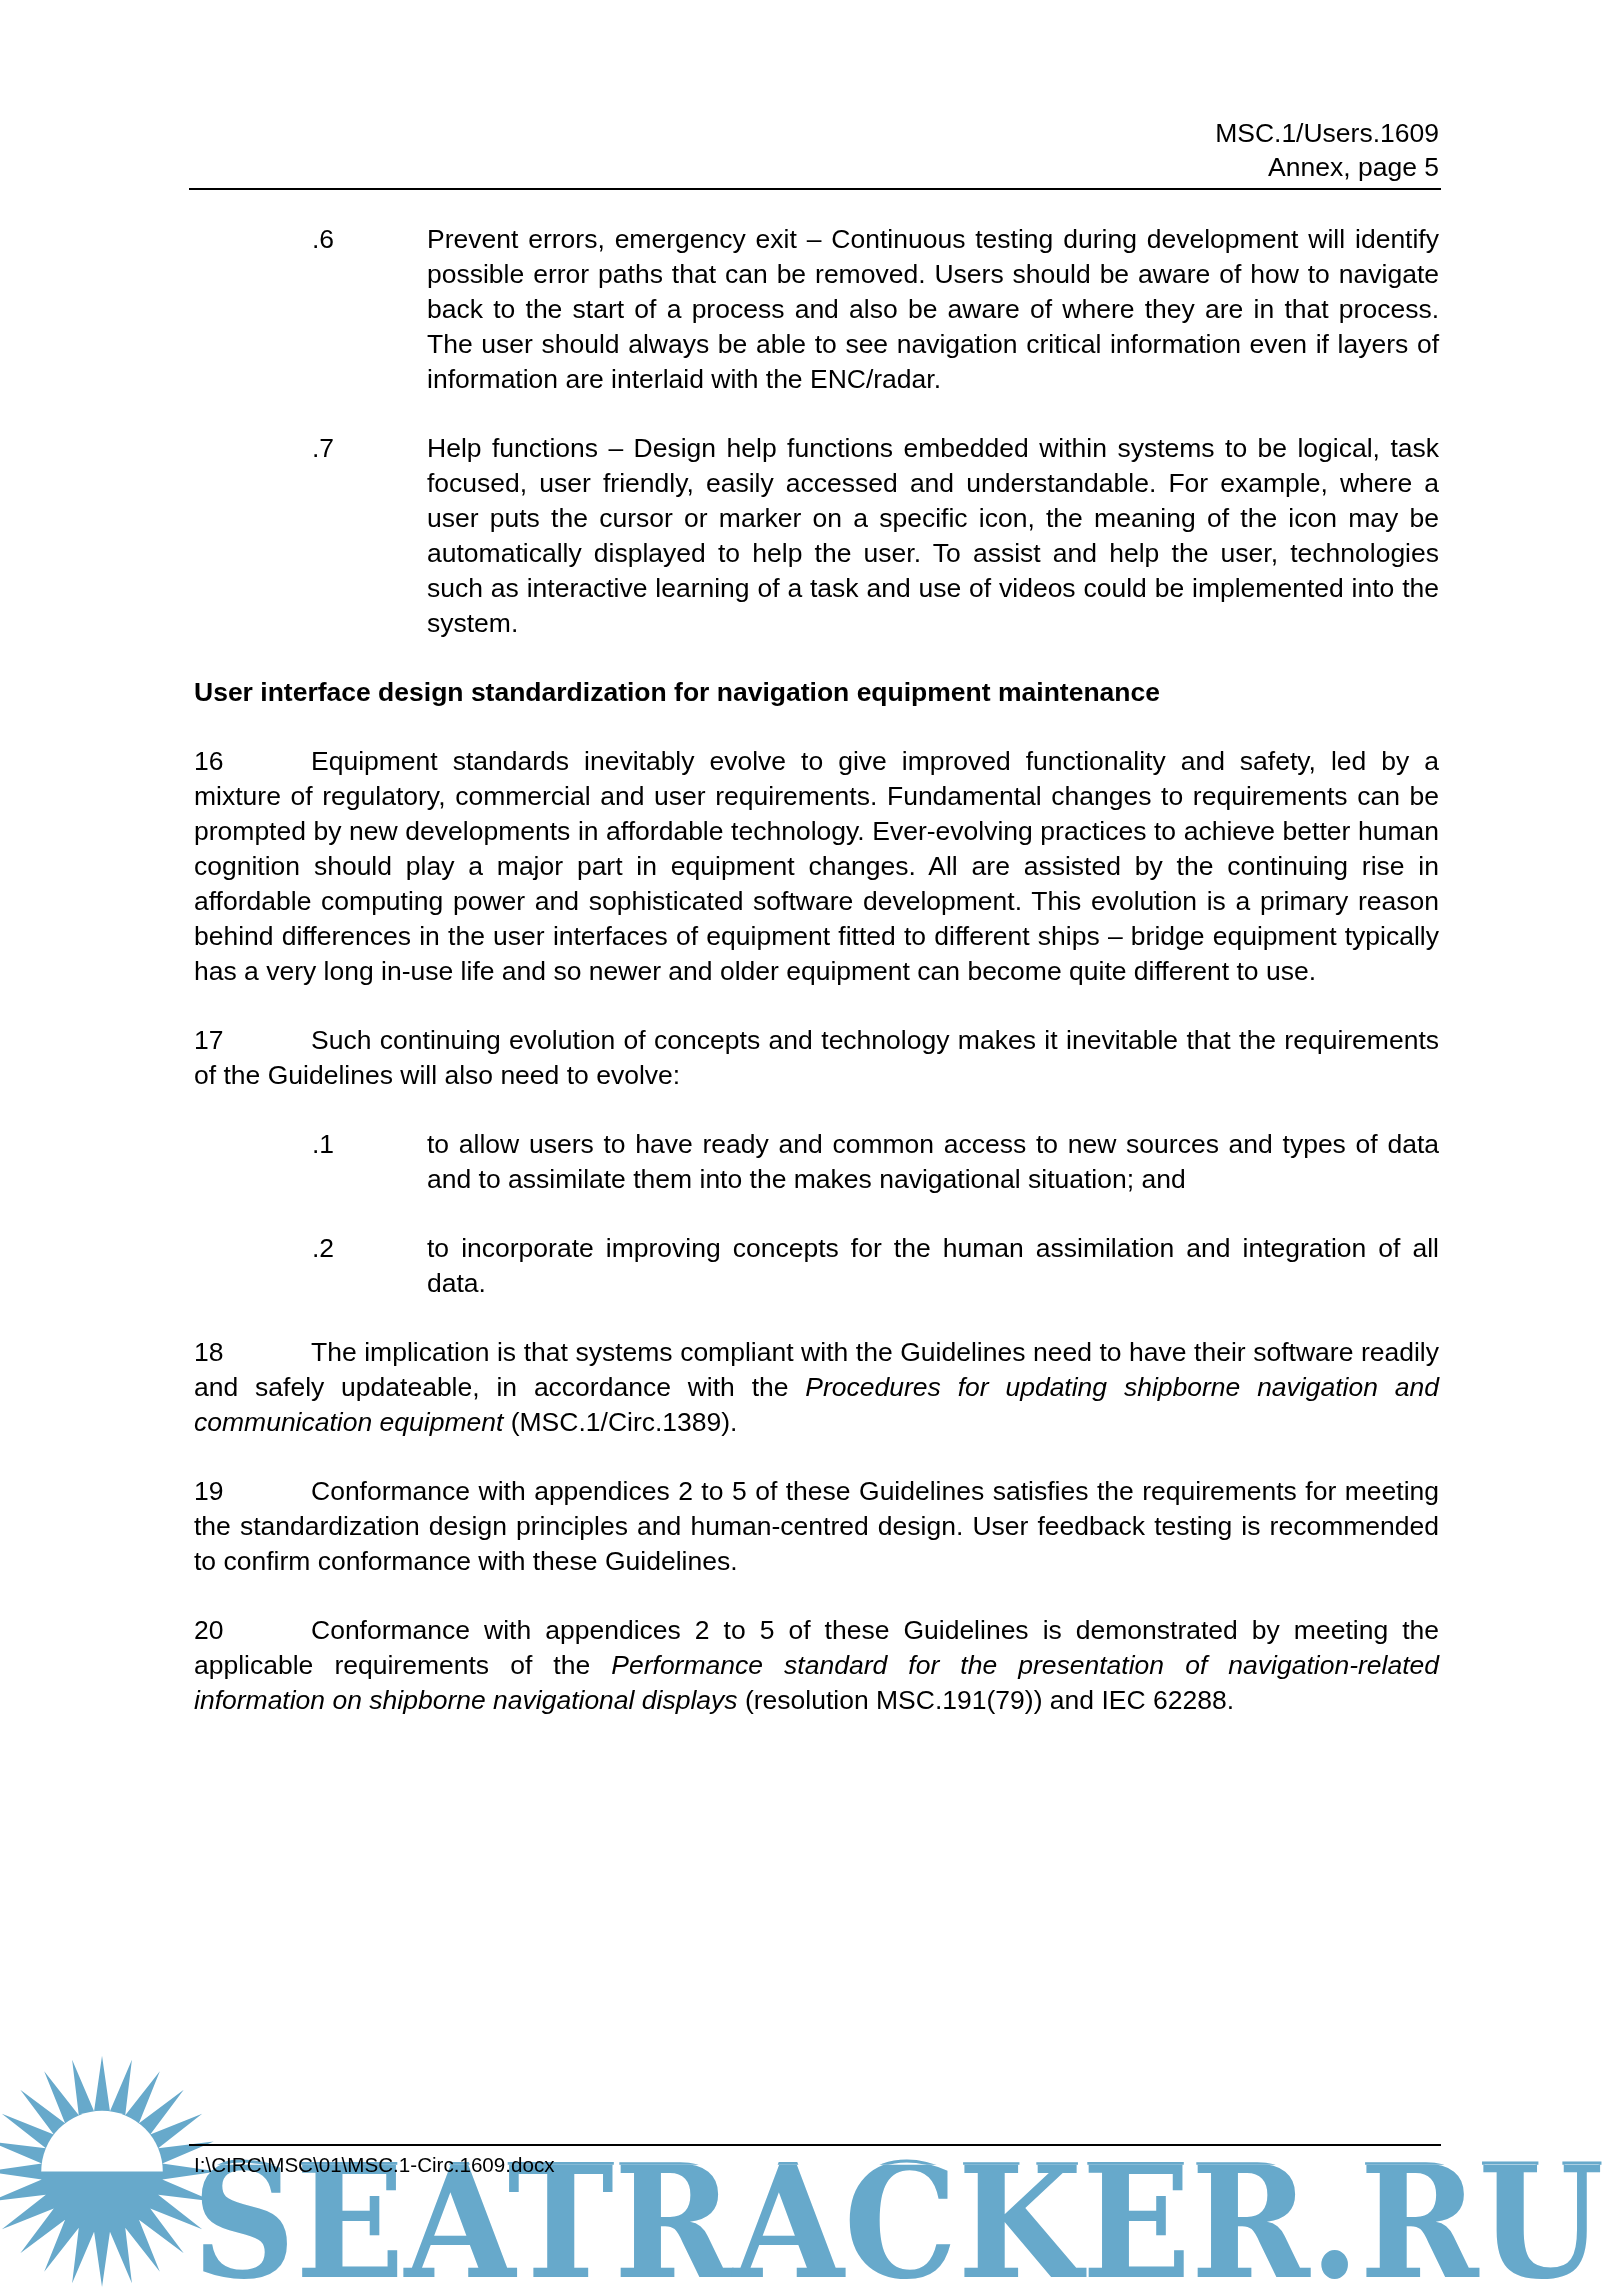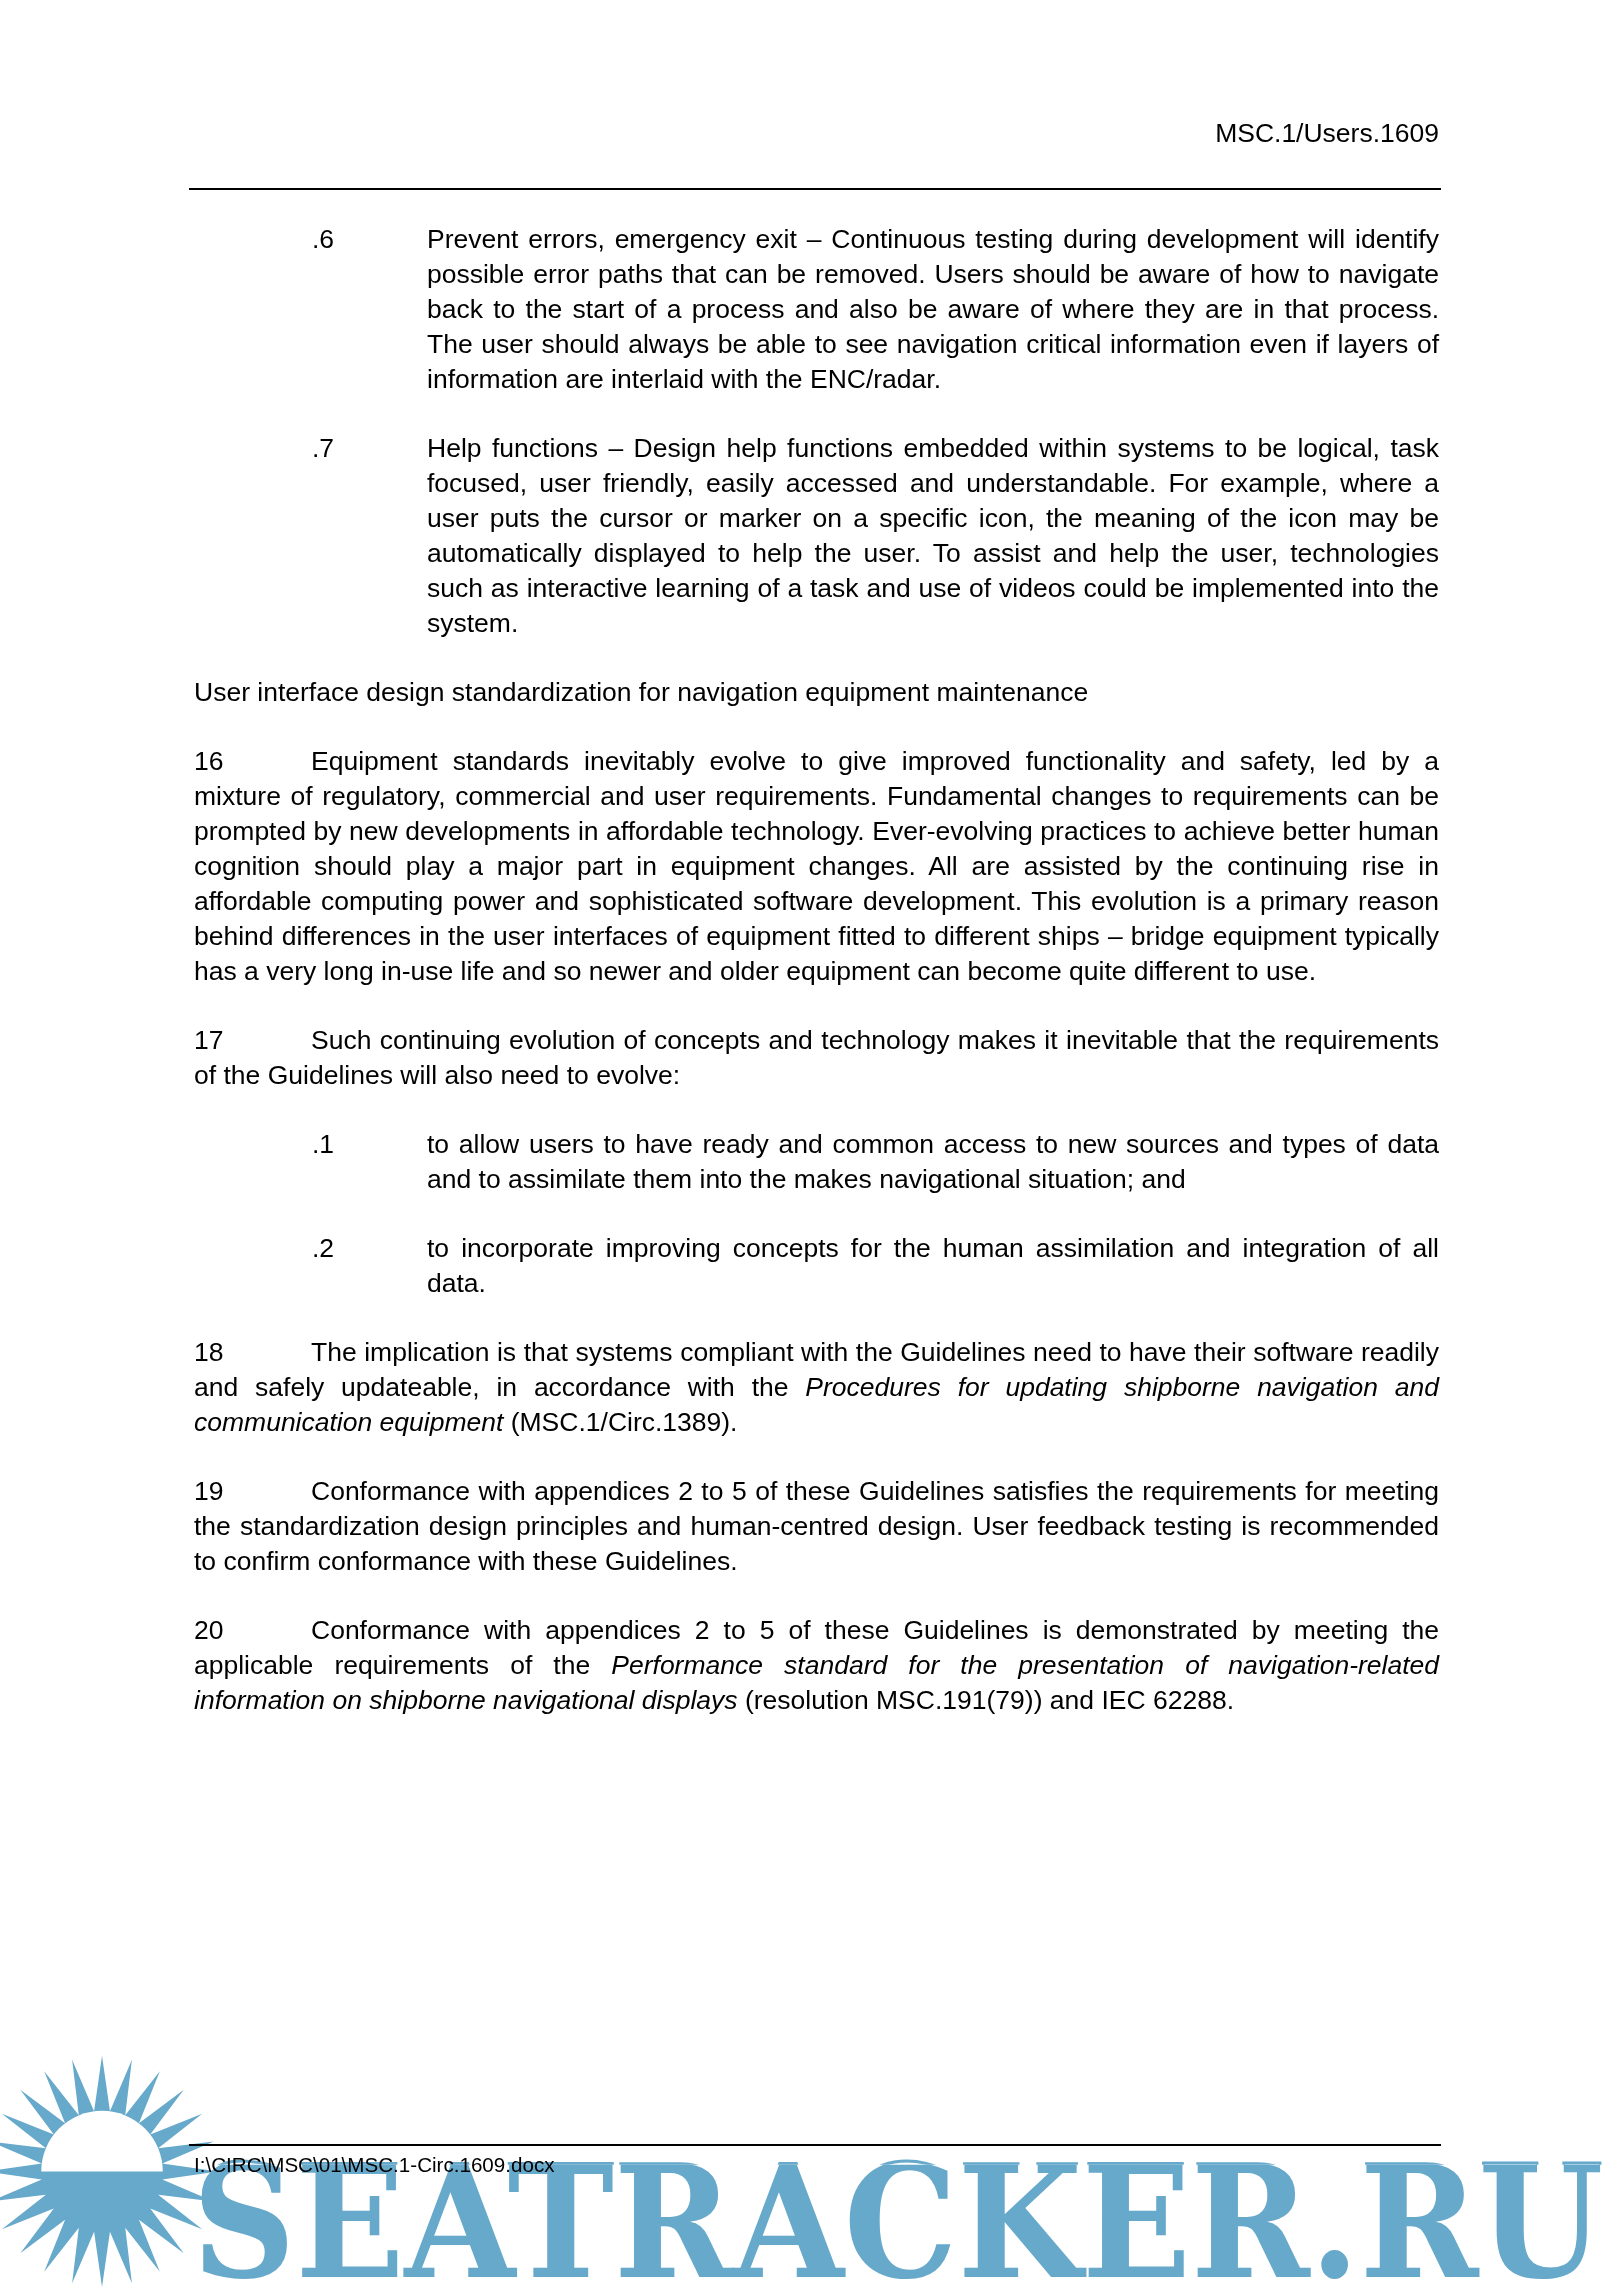--- a/index.html
+++ b/index.html
@@ -10,21 +10,21 @@
   .header { position: absolute; left: 194px; top: 116px; width: 1245px; text-align: right;
             font-size: 26.5px; line-height: 34px; }
   .header-rule { position: absolute; left: 189px; top: 188px; width: 1252px; height: 2px; background: #000; }
 
   .content { position: absolute; left: 194px; top: 222px; width: 1245px;
              font-size: 26.5px; line-height: 35px; }
   .para { text-align: justify; margin: 0 0 34px 0; }
   .para .num { display: inline-block; width: 117px; }
   .sub { position: relative; padding-left: 233px; text-align: justify; margin: 0 0 34px 0; }
   .sub .subnum { position: absolute; left: 118px; top: 0; }
-  .heading { font-weight: normal; margin: 0 0 34px 0; }
+  .heading { font-weight: bold; margin: 0 0 34px 0; }
   i { font-style: italic; }
 
   .watermark { position: absolute; left: 0; top: 2049px; width: 1621px; height: 244px; }
   .footer-rule { position: absolute; left: 189px; top: 2144px; width: 1252px; height: 2px; background: #000; }
   .footer { position: absolute; left: 194px; top: 2152px; font-size: 20.6px; line-height: 25.5px; }
 </style>
 </head>
 <body>
 
 <div class="page">
@@ -43,20 +43,21 @@
         </clipPath>
     </defs>
     <g>
       <text id="wm-fill" x="196" y="233" clip-path="url(#wm-bottom)" fill="#67a9cb" font-family="'DejaVu Serif', serif" font-weight="bold" font-size="158" textLength="1440" lengthAdjust="spacingAndGlyphs">SEATRACKER.RU</text>
       <text id="wm-outline" x="196" y="233" clip-path="url(#wm-top)" fill="none" stroke="#67a9cb" stroke-width="3" font-family="'DejaVu Serif', serif" font-weight="bold" font-size="158" textLength="1440" lengthAdjust="spacingAndGlyphs">SEATRACKER.RU</text>
     </g>
   </svg>
 
   <div class="header">
     <div>MSC.1/Users.1609</div>
+    <div>Annex, page 5</div>
   </div>
   <div class="header-rule"></div>
 
   <div class="content">
 
     <div class="sub">
       <span class="subnum">.6</span>
       <span>Prevent errors, emergency exit – Continuous testing during development will identify possible error paths that can be removed. Users should be aware of how to navigate back to the start of a process and also be aware of where they are in that process. The user should always be able to see navigation critical information even if layers of information are interlaid with the ENC/radar.</span>
     </div>
 

